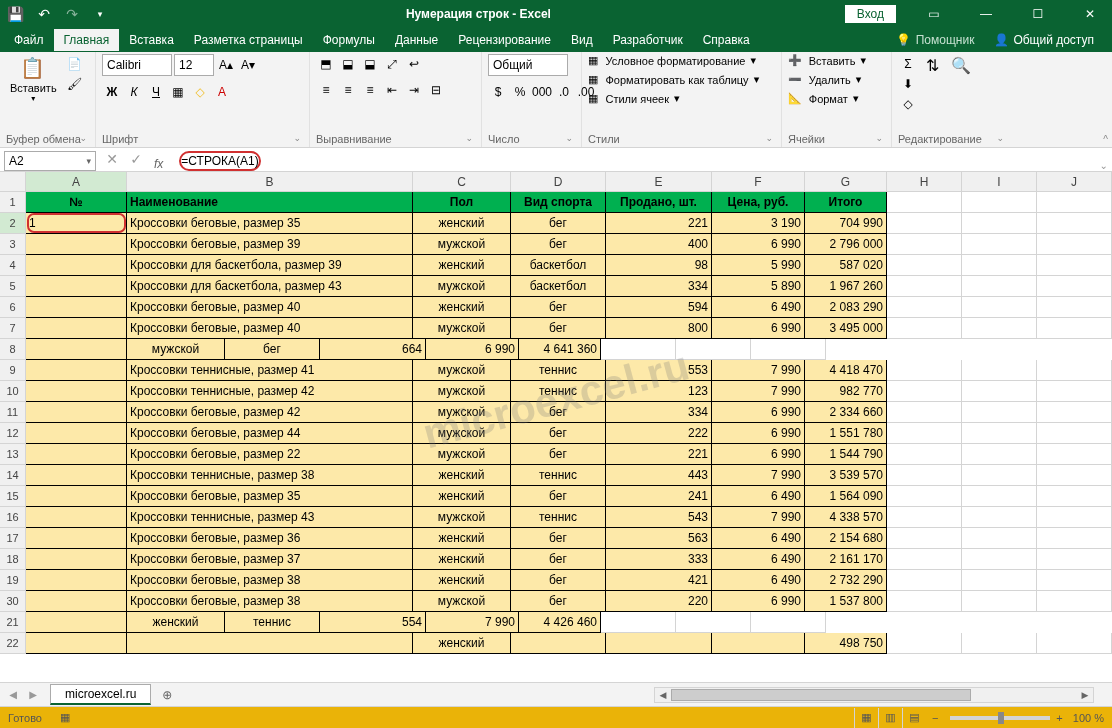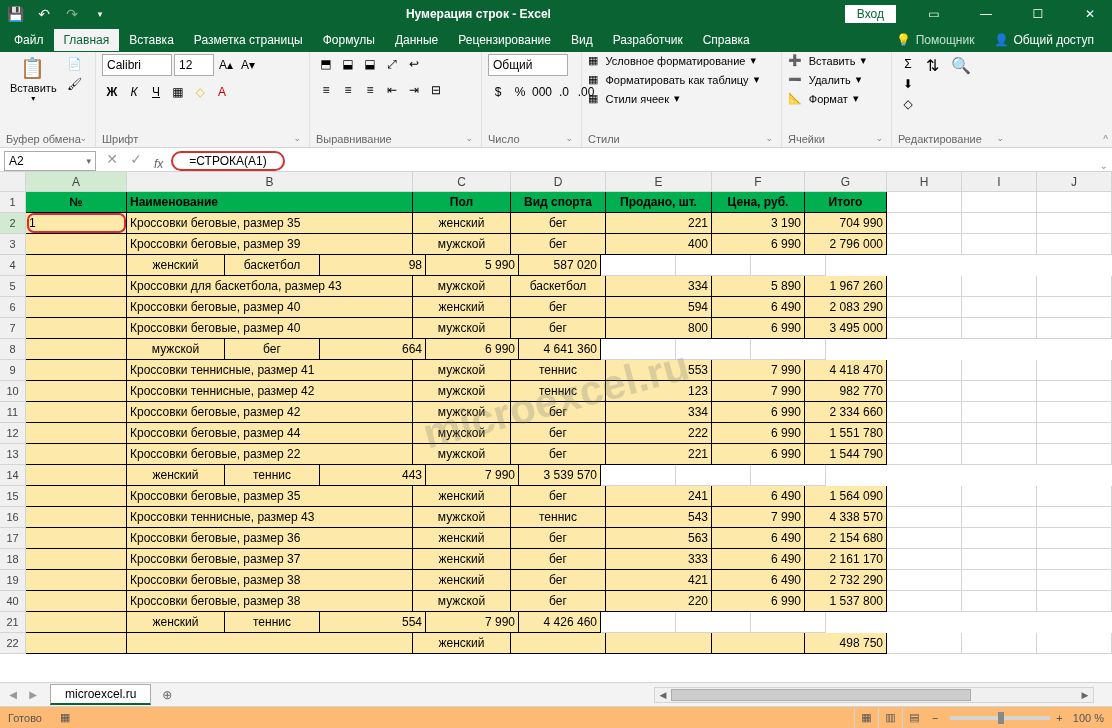--- a/index.html
+++ b/index.html
@@ -28,21 +28,21 @@
 .rrow { display: flex; align-items: center; gap: 2px; margin-bottom: 2px; }
 .rsmall { width: 20px; height: 20px; display: flex; align-items: center; justify-content: center; font-size: 12px; cursor: pointer; border: 1px solid transparent; }
 .font-sel { height: 22px; font-size: 12px; border: 1px solid #ababab; background: #fff; padding: 0 4px; }
 .font-name { width: 70px; }
 .font-size { width: 40px; }
 .namebox-row { height: 24px; border-bottom: 1px solid #d4d4d4; display: flex; align-items: flex-end; background: #fff; }
 .namebox { width: 92px; height: 20px; border: 1px solid #ababab; margin: 0 4px; padding: 0 4px; font-size: 12px; display: flex; align-items: center; background: #fff; }
 .namebox::after { content: '▾'; margin-left: auto; font-size: 9px; color: #666; }
 .fb-btn { width: 24px; height: 24px; display: flex; align-items: center; justify-content: center; color: #999; font-size: 14px; }
 .fb-fx { font-style: italic; color: #666; font-size: 12px; margin: 0 6px; }
-.formula-hl { border: 2.5px solid #d03030; border-radius: 10px; padding: 1px 16px; margin-left: 2px; font-size: 12px; }
+.formula-hl { border: 2.5px solid #d03030; border-radius: 10px; padding: 1px 0; margin-left: 10px; font-size: 12px; }
 .fb-expand { margin-left: auto; margin-right: 4px; color: #999; font-size: 10px; }
 .grid-area { position: relative; background: #fff; }
 .colhdr-row { display: flex; height: 20px; background: #f0f0f0; border-bottom: 1px solid #d4d4d4; }
 .corner { width: 26px; border-right: 1px solid #d4d4d4; background: #f0f0f0; }
 .colhdr { border-right: 1px solid #d4d4d4; text-align: center; font-size: 12px; color: #444; line-height: 20px; background: #f0f0f0; }
 .colhdr.sel { background: #d2ead2; }
 .rowhdr { width: 26px; border-right: 1px solid #d4d4d4; border-bottom: 1px solid #d4d4d4; text-align: center; font-size: 11px; color: #444; background: #f0f0f0; line-height: 20px; }
 .rowhdr.sel { background: #d2ead2; }
 .grid-body { max-height: 472px; overflow: hidden; }
 .gr { display: flex; height: 21px; }
@@ -56,21 +56,21 @@
 .wH, .wI, .wJ { width: 75px; }
 .active-cell-hl { position: absolute; border: 2.5px solid #d03030; border-radius: 7px; pointer-events: none; }
 .sheetbar { position: absolute; bottom: 22px; left: 0; right: 0; height: 24px; background: #f3f3f3; border-top: 1px solid #d4d4d4; display: flex; align-items: center; }
 .sb-nav { display: flex; padding: 0 4px; gap: 2px; }
 .sb-nbtn { width: 18px; height: 18px; display: flex; align-items: center; justify-content: center; color: #999; font-size: 10px; }
 .sheet-tab { background: #fff; border: 1px solid #ababab; border-bottom: 2px solid #0a6332; padding: 2px 14px; font-size: 12px; margin-left: 4px; }
 .sb-add { width: 24px; height: 24px; display: flex; align-items: center; justify-content: center; color: #666; margin-left: 4px; }
 .hscroll-track { margin-left: auto; width: 440px; height: 16px; background: #f0f0f0; border: 1px solid #d4d4d4; display: flex; align-items: center; margin-right: 18px; }
 .hscroll-btn { width: 16px; height: 14px; display: flex; align-items: center; justify-content: center; font-size: 9px; color: #666; }
 .hscroll-thumb { height: 12px; background: #cdcdcd; border: 1px solid #ababab; }
-.statusbar { position: absolute; bottom: 0; left: 0; right: 0; height: 22px; background: #fdba74; border-top: 1px solid #d4d4d4; display: flex; align-items: center; padding: 0 8px; font-size: 11px; color: #555; }
+.statusbar { position: absolute; bottom: 0; left: 0; right: 0; height: 22px; background: #eab308; border-top: 1px solid #d4d4d4; display: flex; align-items: center; padding: 0 8px; font-size: 11px; color: #555; }
 .sb-spacer { flex: 1; }
 .view-btn { width: 24px; height: 20px; display: flex; align-items: center; justify-content: center; border-left: 1px solid #d4d4d4; }
 .zoom-slider { width: 100px; height: 4px; background: #d4d4d4; margin: 0 6px; position: relative; }
 .zoom-thumb { position: absolute; left: 48px; top: -4px; width: 6px; height: 12px; background: #888; }
 .rcol { display: flex; flex-direction: column; }
 </style>
 </head>
 <body>
 
 <div class="titlebar">
@@ -284,20 +284,21 @@
         <div class="gc data-cell right wE">400</div>
         <div class="gc data-cell right wF">6 990</div>
         <div class="gc data-cell right wG">2 796 000</div>
         <div class="gc wH"></div>
         <div class="gc wI"></div>
         <div class="gc wJ"></div>
       </div>
       <div class="gr">
         <div class="rowhdr">4</div>
         <div class="gc data-cell wA"></div>
+        <div class="gc data-cell wB">Кроссовки для баскетбола, размер 39</div>
         <div class="gc data-cell center wC">женский</div>
         <div class="gc data-cell center wD">баскетбол</div>
         <div class="gc data-cell right wE">98</div>
         <div class="gc data-cell right wF">5 990</div>
         <div class="gc data-cell right wG">587 020</div>
         <div class="gc wH"></div>
         <div class="gc wI"></div>
         <div class="gc wJ"></div>
       </div>
       <div class="gr">
@@ -412,20 +413,21 @@
         <div class="gc data-cell right wE">221</div>
         <div class="gc data-cell right wF">6 990</div>
         <div class="gc data-cell right wG">1 544 790</div>
         <div class="gc wH"></div>
         <div class="gc wI"></div>
         <div class="gc wJ"></div>
       </div>
       <div class="gr">
         <div class="rowhdr">14</div>
         <div class="gc data-cell wA"></div>
+        <div class="gc data-cell wB">Кроссовки теннисные, размер 38</div>
         <div class="gc data-cell center wC">женский</div>
         <div class="gc data-cell center wD">теннис</div>
         <div class="gc data-cell right wE">443</div>
         <div class="gc data-cell right wF">7 990</div>
         <div class="gc data-cell right wG">3 539 570</div>
         <div class="gc wH"></div>
         <div class="gc wI"></div>
         <div class="gc wJ"></div>
       </div>
       <div class="gr">
@@ -487,21 +489,21 @@
         <div class="gc data-cell center wC">женский</div>
         <div class="gc data-cell center wD">бег</div>
         <div class="gc data-cell right wE">421</div>
         <div class="gc data-cell right wF">6 490</div>
         <div class="gc data-cell right wG">2 732 290</div>
         <div class="gc wH"></div>
         <div class="gc wI"></div>
         <div class="gc wJ"></div>
       </div>
       <div class="gr">
-        <div class="rowhdr">40</div>
+        <div class="rowhdr">30</div>
         <div class="gc data-cell wA"></div>
         <div class="gc data-cell wB">Кроссовки беговые, размер 38</div>
         <div class="gc data-cell center wC">мужской</div>
         <div class="gc data-cell center wD">бег</div>
         <div class="gc data-cell right wE">220</div>
         <div class="gc data-cell right wF">6 990</div>
         <div class="gc data-cell right wG">1 537 800</div>
         <div class="gc wH"></div>
         <div class="gc wI"></div>
         <div class="gc wJ"></div>

